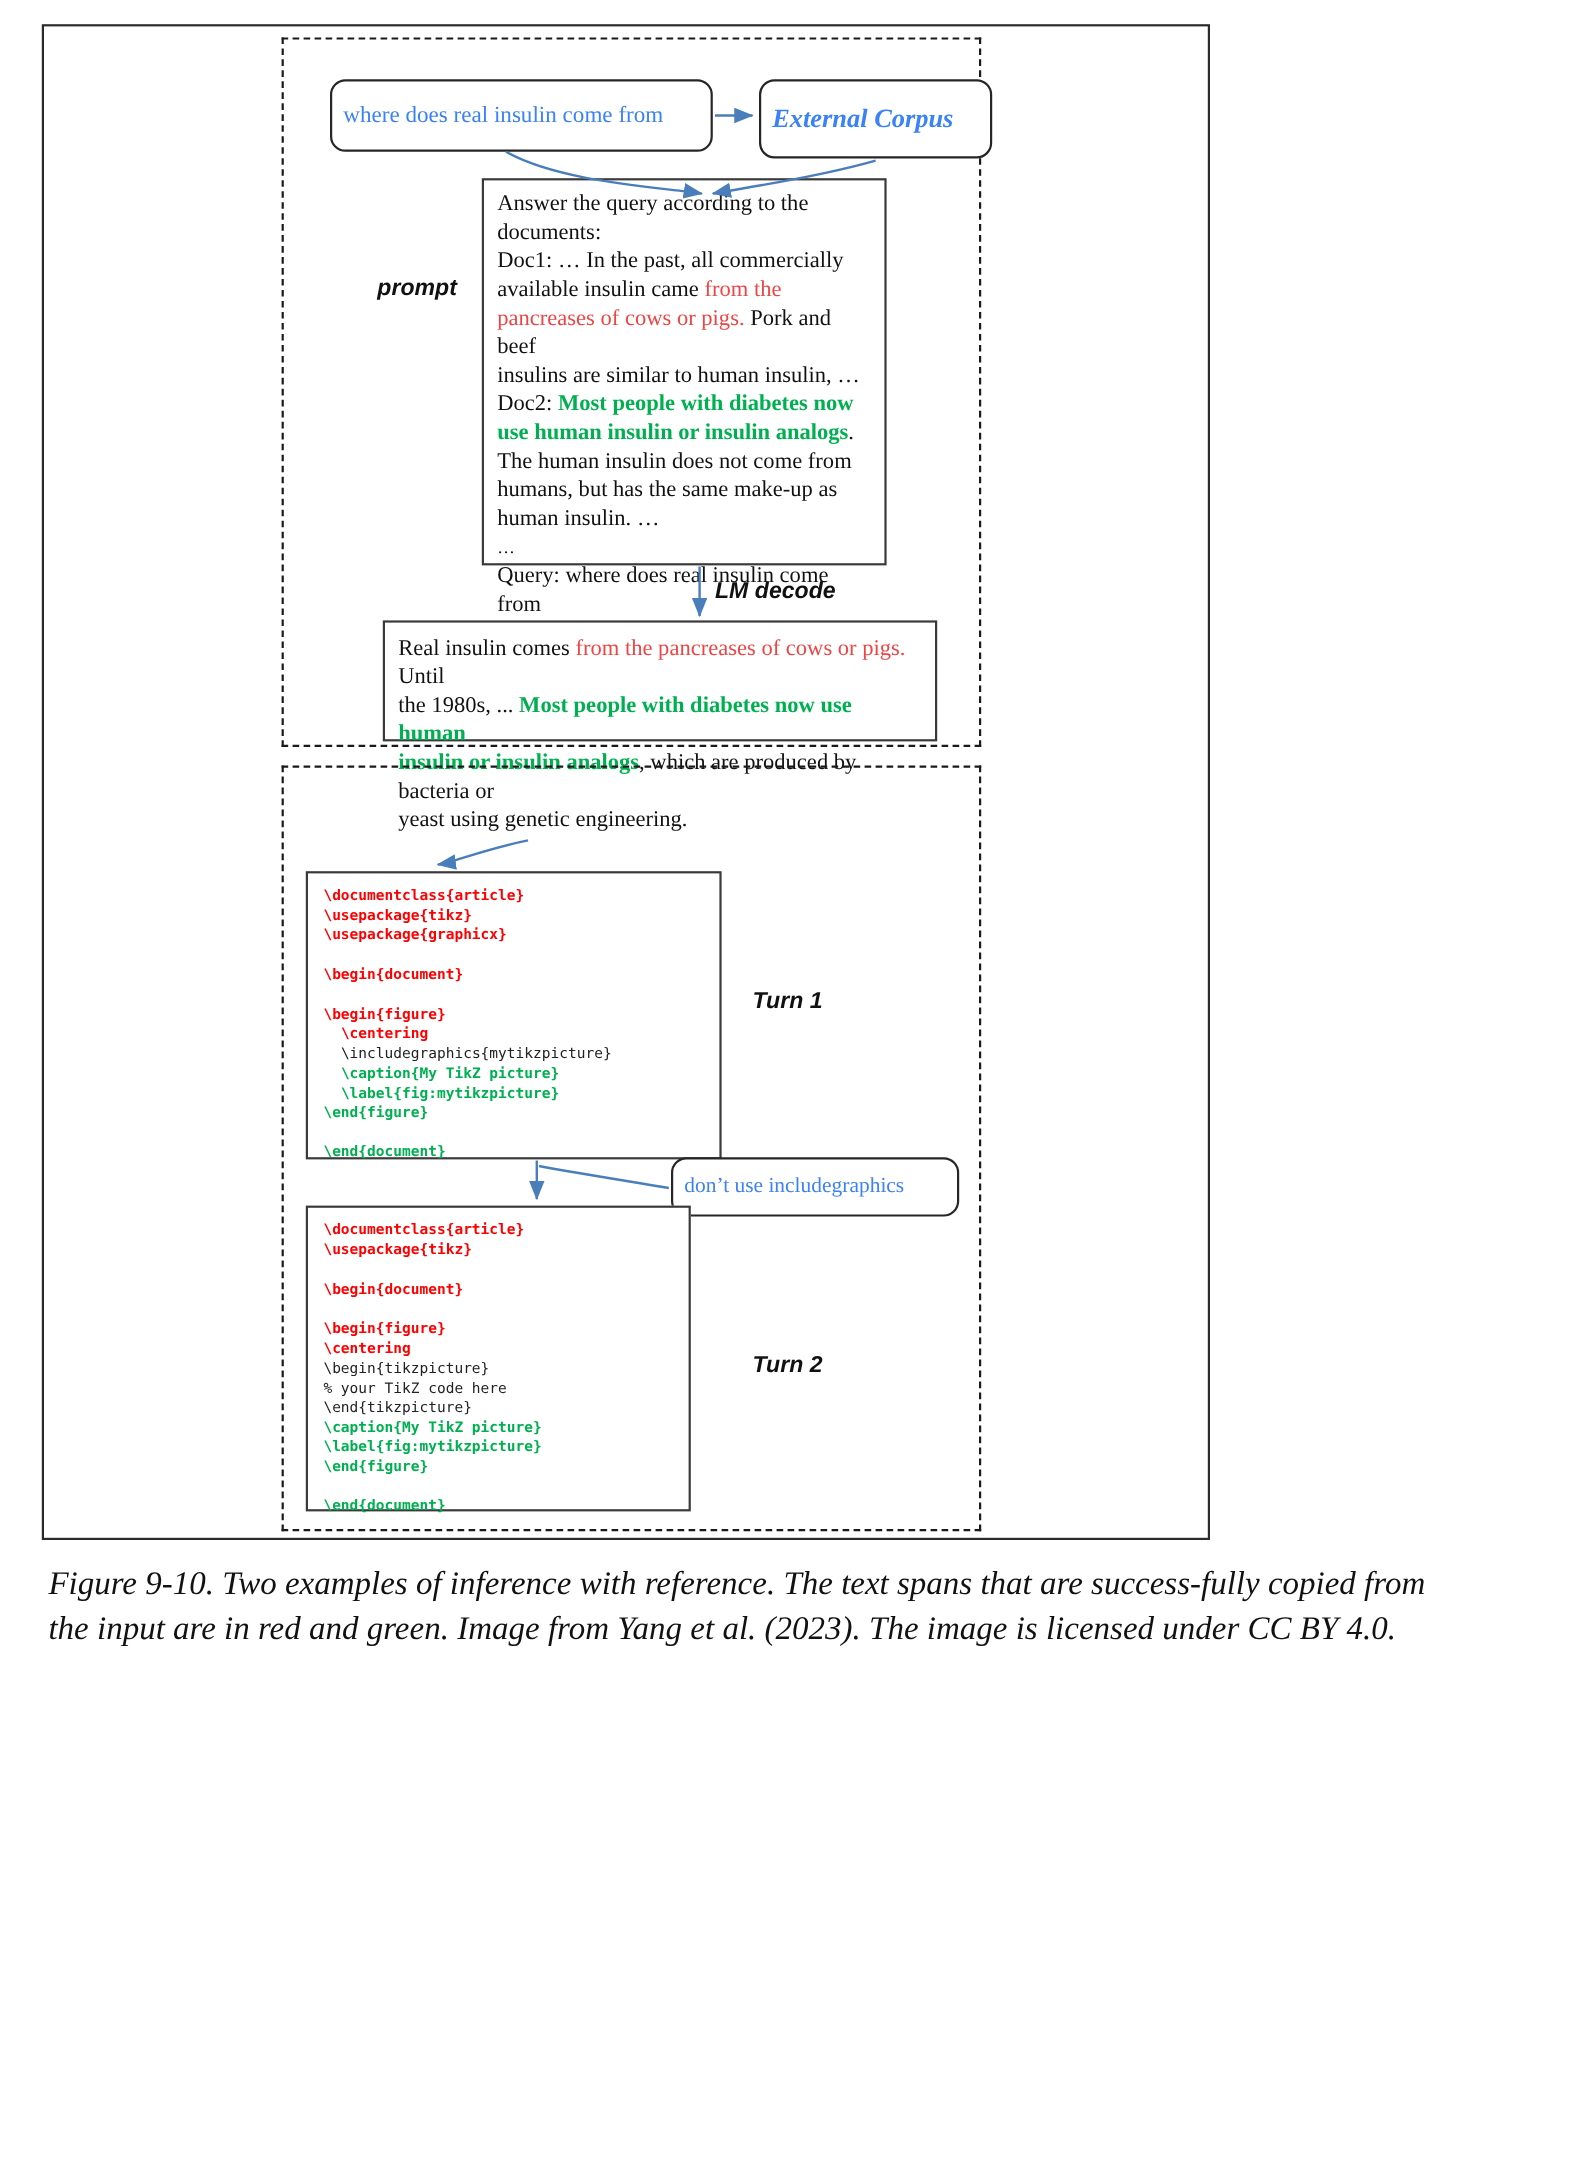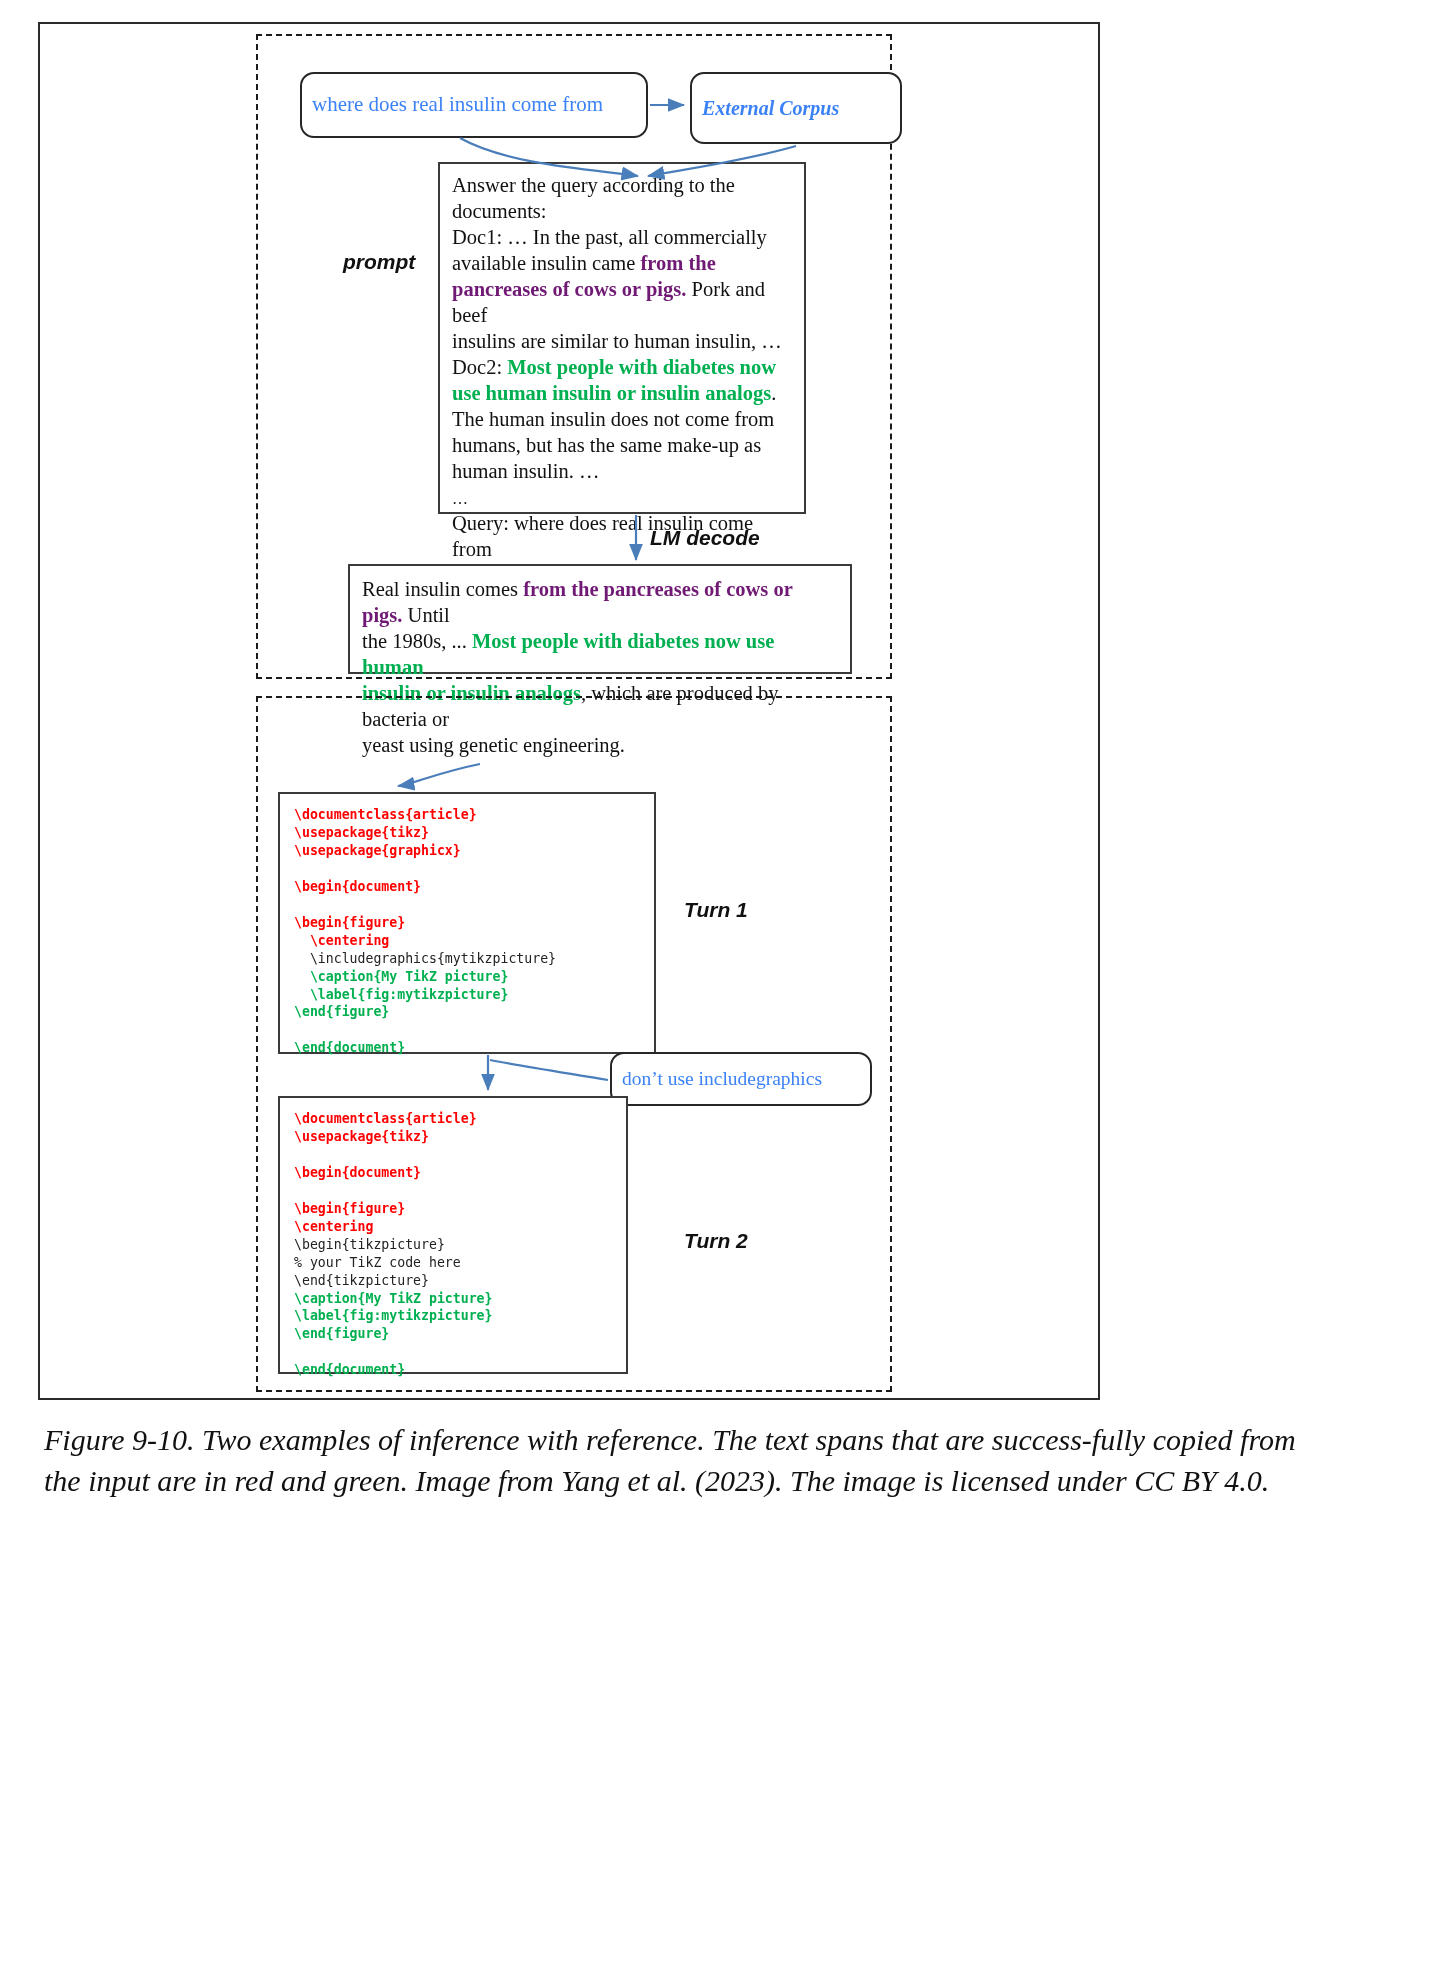--- a/index.html
+++ b/index.html
@@ -40,21 +40,21 @@
     background: #fff;
     display: flex;
     align-items: center;
     justify-content: flex-start;
     text-align: center;
     font-size: 21px;
     color: #3b82f6;
     padding: 4px 10px;
     line-height: 1.2;
   }
-  .round-box.italic-bold { font-style: italic; font-weight: bold; font-size: 20px; }
+  .round-box.italic-bold { font-style: italic; font-weight: bold; font-size: 24px; }
 
   #box-query        { left: 24px;  top: 38px; width: 348px; height: 66px; }
   #box-corpus       { left: 414px; top: 38px; width: 212px; height: 72px; }
   #box-turn1-ask    { left: 222px; top: 40px; width: 390px; height: 52px; font-size: 19.5px; }
   #box-turn2-ask    { left: 350px; top: 372px; width: 262px; height: 56px; font-size: 19.5px; }
 
   
   .sq-box {
     position: absolute;
     border: 2.5px solid #3a3a3a;
@@ -64,21 +64,21 @@
   #box-answer { left: 58px;  top: 516px; width: 560px; height: 116px; padding: 10px 12px; }
   #box-code1  { left: 24px;  top: 120px; width: 382px; height: 280px; padding: 12px 14px; }
   #box-code2  { left: 24px;  top: 458px; width: 356px; height: 280px; padding: 12px 14px; }
 
   .prose {
     font-family: "Liberation Serif", serif;
     font-size: 20.5px;
     line-height: 1.27;
     color: #111;
   }
-  .prose .red   { color: #701a75; font-weight: bold; }
+  .prose .red   { color: #ef4444; font-weight: normal; }
   .prose .green { color: #00b050; font-weight: bold; }
 
   
   .side-label {
     position: absolute;
     font-family: "Liberation Sans", sans-serif;
     font-style: italic;
     font-weight: bold;
     font-size: 21px;
     color: #111;

